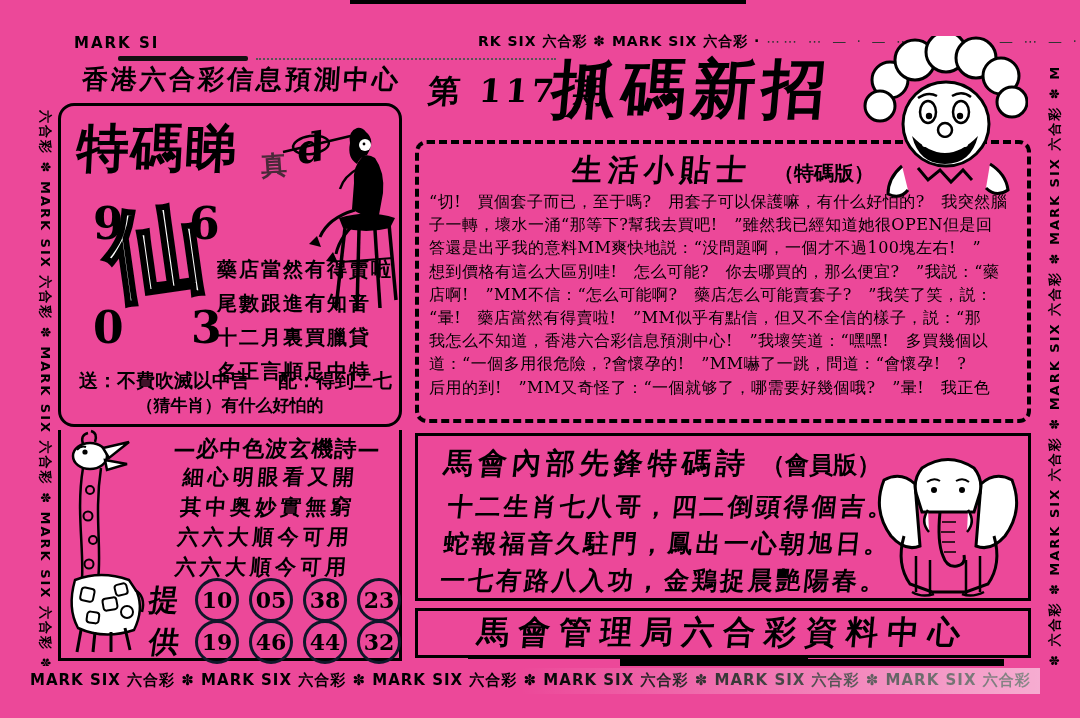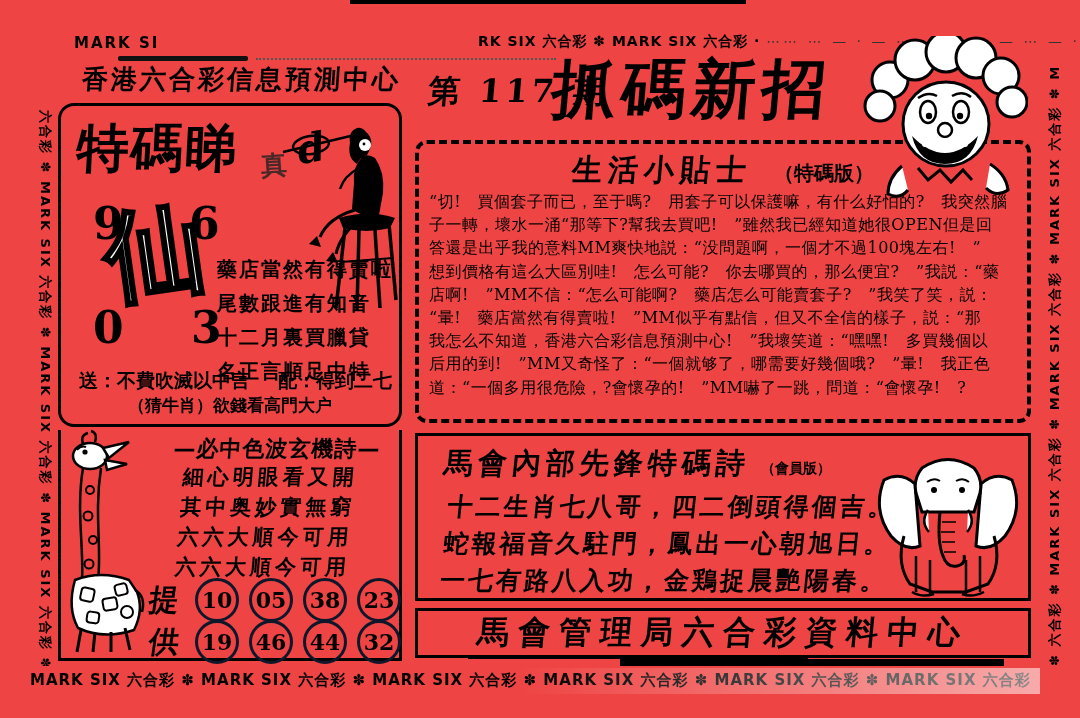--- a/index.html
+++ b/index.html
@@ -1,16 +1,16 @@
 <!DOCTYPE html>
 <html><head>
 <meta charset="utf-8">
 <style>
   html,body{margin:0;padding:0;background:#fff;}
-  .page{position:relative;width:1080px;height:718px;background:#ef4444;color:#000;
+  .page{position:relative;width:1080px;height:718px;background:#ec4899;color:#000;
         font-family:"DejaVu Sans",sans-serif;overflow:hidden;}
   .calli{font-family:"DejaVu Serif",serif;font-weight:bold;}
 
   
   .vstrip{position:absolute;font-weight:bold;font-size:13px;letter-spacing:2px;
           white-space:nowrap;transform-origin:0 0;overflow:hidden;height:18px;}
   .left-strip{left:54px;top:110px;width:556px;transform:rotate(90deg);}
   .right-strip{left:1046px;top:666px;width:600px;transform:rotate(-90deg);}
   .top-strip{position:absolute;left:478px;top:33px;font-weight:bold;font-size:14px;
              white-space:nowrap;letter-spacing:1px;}
@@ -74,21 +74,21 @@
   .tips-suffix{font-size:20px;font-weight:bold;margin-left:17px;}
   .tips-body{position:absolute;left:10px;top:46px;width:592px;
              font-family:"DejaVu Serif",serif;font-size:16px;line-height:23.2px;
              letter-spacing:.5px;}
   .tips-body .tline{white-space:nowrap;overflow:hidden;}
 
   .pioneer-box{position:absolute;left:415px;top:433px;width:616px;height:168px;
                border:3.5px solid #000;box-sizing:border-box;}
   .pioneer-title-row{position:absolute;left:26px;top:8px;white-space:nowrap;}
   .pioneer-title{font-size:29px;letter-spacing:5px;transform:skewX(-6deg);display:inline-block;}
-  .pioneer-suffix{font-size:14px;font-weight:bold;margin-left:6px;}
+  .pioneer-suffix{font-size:24px;font-weight:bold;margin-left:6px;}
   .pioneer-poem{position:absolute;left:26px;top:52px;font-size:25px;line-height:37px;
                 letter-spacing:3px;transform:skewX(-6deg);white-space:nowrap;}
   .elephant{position:absolute;right:4px;top:2px;}
 
   .footer-box{position:absolute;left:415px;top:608px;width:616px;height:50px;
               border:3.5px solid #000;box-sizing:border-box;display:flex;
               align-items:center;justify-content:center;}
   .footer-title{font-size:32px;letter-spacing:9px;transform:skewX(-5deg);white-space:nowrap;}
   .footer-underline{position:absolute;left:468px;top:656px;width:340px;height:3px;background:#000;}
   .footer-shadow{position:absolute;left:620px;top:659px;width:384px;height:7px;background:#000;}
@@ -151,21 +151,21 @@
     <div class="tema-poem calli">
       <div>藥店當然有得賣啦</div>
       <div>尾數跟進有知音</div>
       <div>十二月裏買臘貸</div>
       <div>名正言順足中特</div>
     </div>
 
     <div class="tema-send">
       <span>送：不費吹滅以中言</span><span class="gap"></span><span>配：得到二七</span>
     </div>
-    <div class="tema-bottom">（猜牛肖）欲錢看高門大户</div>
+    <div class="tema-bottom">（猜牛肖）有什么好怕的</div>
   </div>
 
   <div class="sebo-box">
 
     <svg class="giraffe" width="96" height="226" viewBox="0 0 96 226">
       <path d="M20,16 q-3,-9 5,-11" stroke="#000" stroke-width="2.5" fill="none"></path>
       <path d="M32,14 q3,-9 -4,-11" stroke="#000" stroke-width="2.5" fill="none"></path>
       <ellipse cx="27" cy="28" rx="17" ry="13" stroke="#000" stroke-width="2.5" fill="#fff"></ellipse>
       <path d="M40,20 L66,14 L46,30 Z" stroke="#000" stroke-width="2.5" fill="#fff"></path>
       <path d="M42,32 L64,36 L44,42 Z" stroke="#000" stroke-width="2.5" fill="#fff"></path>
@@ -252,22 +252,22 @@
       <span class="tips-suffix calli">（特碼版）</span>
     </div>
     <div class="tips-body">
       <div class="tline">“切!　買個套子而已，至于嗎?　用套子可以保護嘛，有什么好怕的?　我突然腦</div>
       <div class="tline">子一轉，壞水一涌“那等下?幫我去買吧!　”雖然我已經知道她很OPEN但是回</div>
       <div class="tline">答還是出乎我的意料MM爽快地説：“没問題啊，一個才不過100塊左右!　”</div>
       <div class="tline">想到價格有這么大區別哇!　怎么可能?　你去哪買的，那么便宜?　”我説：“藥</div>
       <div class="tline">店啊!　”MM不信：“怎么可能啊?　藥店怎么可能賣套子?　”我笑了笑，説：</div>
       <div class="tline">“暈!　藥店當然有得賣啦!　”MM似乎有點信，但又不全信的樣子，説：“那</div>
       <div class="tline">我怎么不知道，香港六合彩信息預測中心!　”我壞笑道：“嘿嘿!　多買幾個以</div>
+      <div class="tline">道：“一個多用很危險，?會懷孕的!　”MM嚇了一跳，問道：“會懷孕!　?</div>
       <div class="tline">后用的到!　”MM又奇怪了：“一個就够了，哪需要好幾個哦?　”暈!　我正色</div>
-      <div class="tline">道：“一個多用很危險，?會懷孕的!　”MM嚇了一跳，問道：“會懷孕!　?</div>
     </div>
   </div>
 
   <div class="pioneer-box">
     <div class="pioneer-title-row">
       <span class="pioneer-title calli">馬會內部先鋒特碼詩</span>
       <span class="pioneer-suffix calli">（會員版）</span>
     </div>
     <div class="pioneer-poem calli">
       <div>十二生肖七八哥，四二倒頭得個吉。</div>

